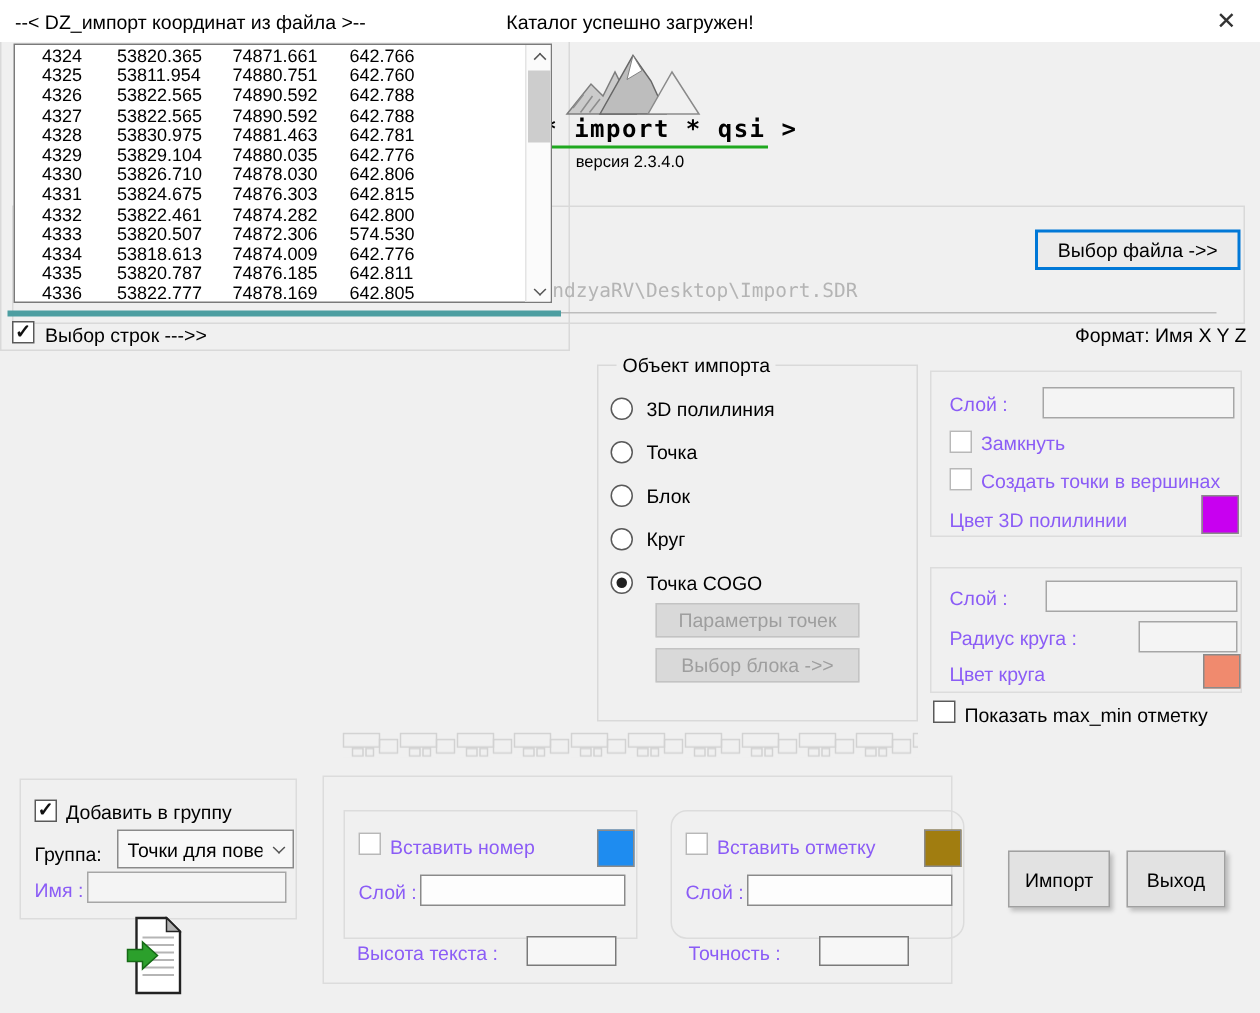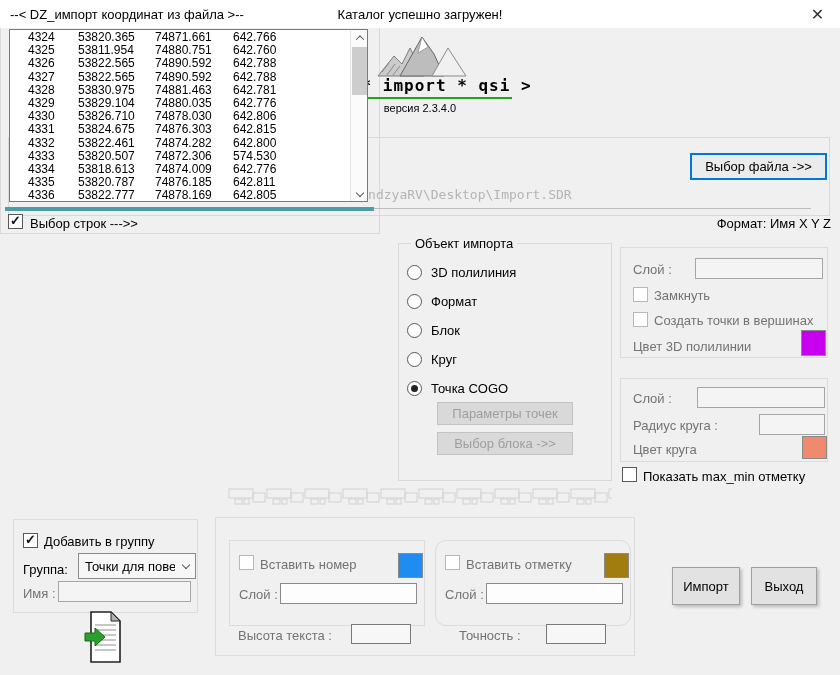--- a/index.html
+++ b/index.html
@@ -61,21 +61,21 @@
   .radio.sel::after { content:""; position:absolute; left:3px; top:3px; width:7px; height:7px; border-radius:50%; background:#222; }
 
   
   #gb-object { left:398px; top:243px; width:214px; height:238px; }
   #radios { position:absolute; left:8px; top:14px; }
   .dbtn { position:absolute; width:136px; height:23px; background:#d9d9d9; border:1px solid #c3c3c3; color:#9e9e9e; font-size:13px; display:flex; align-items:center; justify-content:center; }
   #btn-params { left:38px; top:158px; }
   #btn-block { left:38px; top:188px; }
 
   
-  .glabel { color:#737373; }
+  .glabel { color:#8b5cf6; }
   .dinput { position:absolute; background:#f4f4f4; border:1px solid #a6a6a6; height:21px; font-family:"Liberation Sans",sans-serif; font-size:13px; padding:0 4px; }
   #panel-poly { left:620px; top:247px; width:208px; height:111px; }
   #poly-layer-lbl { position:absolute; left:12px; top:14px; }
   #poly-layer-input { left:74px; top:10px; width:128px; }
   #poly-cb1 { position:absolute; left:12px; top:39px; }
   #poly-cb1-lbl { position:absolute; left:33px; top:40px; }
   #poly-cb2 { position:absolute; left:12px; top:64px; }
   #poly-cb2-lbl { position:absolute; left:33px; top:65px; }
   #poly-color-lbl { position:absolute; left:12px; top:91px; }
   .swatch { position:absolute; border:1px solid #8a8a8a; cursor:pointer; }
@@ -104,21 +104,21 @@
   #combo-chev { position:absolute; right:6px; top:8px; }
   #lbl-name { position:absolute; left:9px; top:66px; }
   #name-input { left:44px; top:61px; width:133px; }
 
   #doc-icon { position:absolute; left:84px; top:610px; }
 
   
   #panel-bottom { left:215px; top:517px; width:420px; height:139px; }
   .subpanel { position:absolute; top:22px; width:196px; height:86px; border:1px solid #dcdcdc; }
   #panel-number { left:13px; }
-  #panel-mark { left:219px;border-radius:11px; }
+  #panel-mark { left:231px;border-radius:11px; }
   .sub-cb { position:absolute; left:9px; top:14px; }
   .sub-cb-lbl { position:absolute; left:30px; top:16px; }
   .sub-swatch { left:168px; top:12px; width:25px; height:25px; }
   .sub-layer-lbl { position:absolute; left:9px; top:46px; }
   .sub-layer-input { left:50px; top:42px; width:137px; background:#fdfdfd; border:1px solid #8a8a8a; }
   #lbl-height { position:absolute; left:22px; top:110px; }
   #height-input { left:135px; top:106px; width:60px; height:20px; background:#f7f7f7; border:1px solid #7a7a7a; }
   #lbl-precision { position:absolute; left:243px; top:110px; }
   #precision-input { left:330px; top:106px; width:60px; height:20px; background:#f7f7f7; border:1px solid #7a7a7a; }
 
@@ -196,21 +196,21 @@
 
   <div id="gb-object" class="groupbox">
     <span class="legend">Объект импорта</span>
     <div id="radios">
         <div class="radio-row">
           <span class="radio"></span>
           <span>3D полилиния</span>
         </div>
         <div class="radio-row">
           <span class="radio"></span>
-          <span>Формат</span>
+          <span>Точка</span>
         </div>
         <div class="radio-row">
           <span class="radio"></span>
           <span>Блок</span>
         </div>
         <div class="radio-row">
           <span class="radio"></span>
           <span>Круг</span>
         </div>
         <div class="radio-row">

